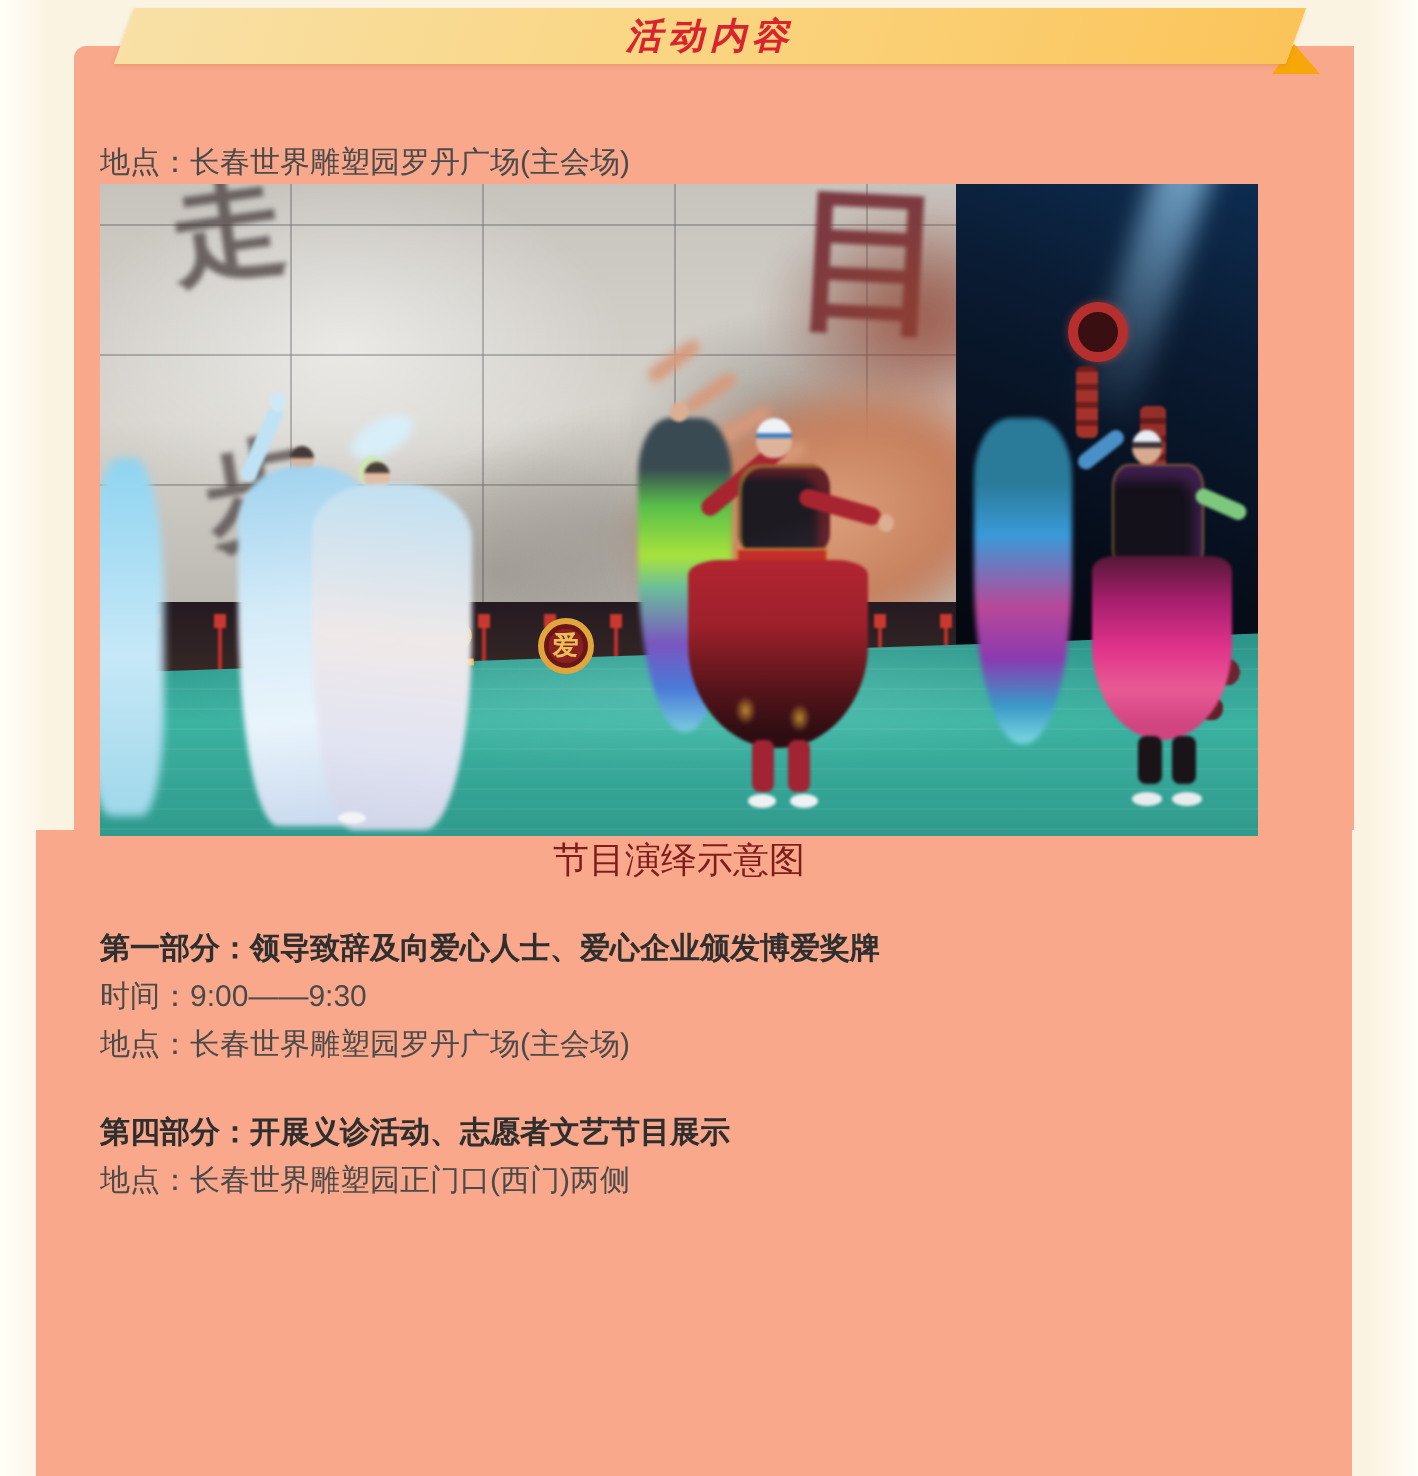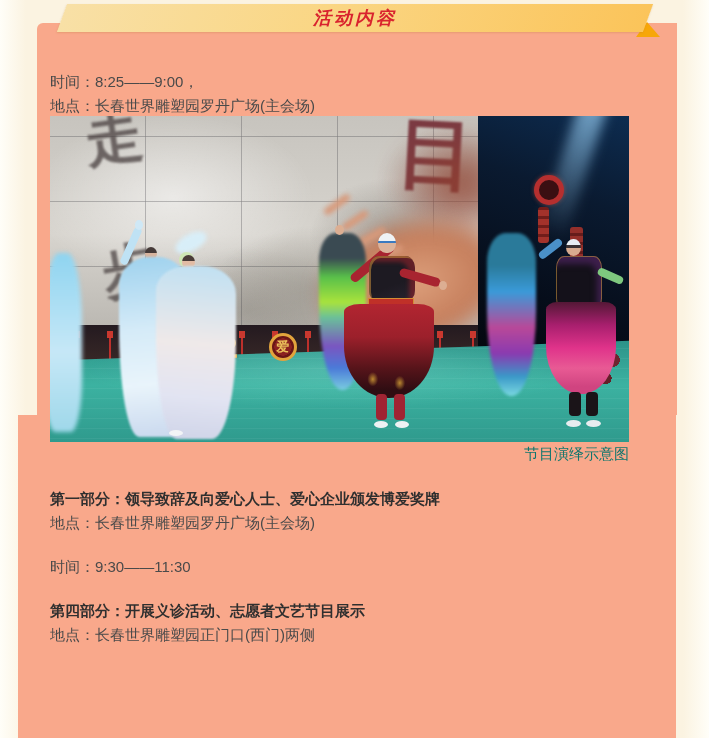--- a/index.html
+++ b/index.html
@@ -17,21 +17,21 @@
     transform:skewX(-20deg);box-shadow:0 1px 2px rgba(180,120,40,.25);}
   .banner-text{display:block;transform:skewX(20deg);text-align:center;line-height:28px;
     font-size:18px;font-weight:bold;font-style:italic;letter-spacing:3px;color:#D9232E;}
   .banner-fold{position:absolute;left:636px;top:22px;width:0;height:0;z-index:2;
     border-left:11px solid transparent;border-right:13px solid transparent;border-bottom:15px solid #F7A70A;}
   
   .content{position:absolute;left:50px;top:70px;width:579px;z-index:4;}
   .sec-heading{font-size:15px;line-height:24px;font-weight:bold;color:#2f2f2f;}
   .sec-line{font-size:15px;line-height:24px;color:#4a4a4a;}
   .sec-m23{margin-top:23px;} .sec-m20{margin-top:20px;}
-  .caption{font-size:15px;line-height:20px;margin-top:2px;text-align:right;color:#0f766e;}
+  .caption{font-size:18px;line-height:20px;margin-top:2px;text-align:center;color:#7f1d1d;}
   
   .photo{position:relative;width:579px;height:326px;margin-top:-2px;overflow:hidden;background:#0a1020;}
   .photo *{position:absolute;}
   .ph-wall{left:0;top:0;width:76%;height:66%;
     background:
       radial-gradient(120px 80px at 78% 55%,rgba(118,112,104,.55),transparent 70%),
       radial-gradient(160px 90px at 62% 80%,rgba(135,130,120,.5),transparent 70%),
       radial-gradient(110px 70px at 92% 28%,rgba(148,142,134,.45),transparent 70%),
       radial-gradient(200px 120px at 28% 38%,rgba(255,255,255,.55),transparent 70%),
       radial-gradient(140px 90px at 45% 90%,rgba(125,120,112,.4),transparent 70%),
@@ -163,21 +163,20 @@
 <div class="panel-bottom"></div>
 
 <div class="banner-fold"></div>
 <div class="banner">
   <span class="banner-text">活动内容</span>
 </div>
 
 <div class="content">
 
   <div>
-    <div class="sec-line">时间：8:25——9:00，</div>
     <div class="sec-line">地点：长春世界雕塑园罗丹广场(主会场)</div>
   </div>
 
   <div class="photo">
     <div class="ph-wall"></div>
     <div class="ph-grid"></div>
     <div class="ph-char c1">走</div>
     <div class="ph-char c2">步</div>
     <div class="ph-char c3">目</div>
     <div class="ph-hand-shadow"></div>
@@ -240,25 +239,25 @@
       <div class="dp-leg l2"></div>
       <div class="dp-shoe"></div>
       <div class="dp-shoe s2"></div>
     </div>
   </div>
 
   <div class="caption">节目演绎示意图</div>
 
   <div class="sec-m23">
     <div class="sec-heading">第一部分：领导致辞及向爱心人士、爱心企业颁发博爱奖牌</div>
+    <div class="sec-line">时间：9:00——9:30</div>
     <div class="sec-line">地点：长春世界雕塑园罗丹广场(主会场)</div>
   </div>
 
   <div class="sec-m20">
-    <div class="sec-line">时间：9:30——11:30</div>
   </div>
 
   <div class="sec-m20">
     <div class="sec-heading">第四部分：开展义诊活动、志愿者文艺节目展示</div>
     <div class="sec-line">地点：长春世界雕塑园正门口(西门)两侧</div>
   </div>
 
 </div>
 
 </body></html>

